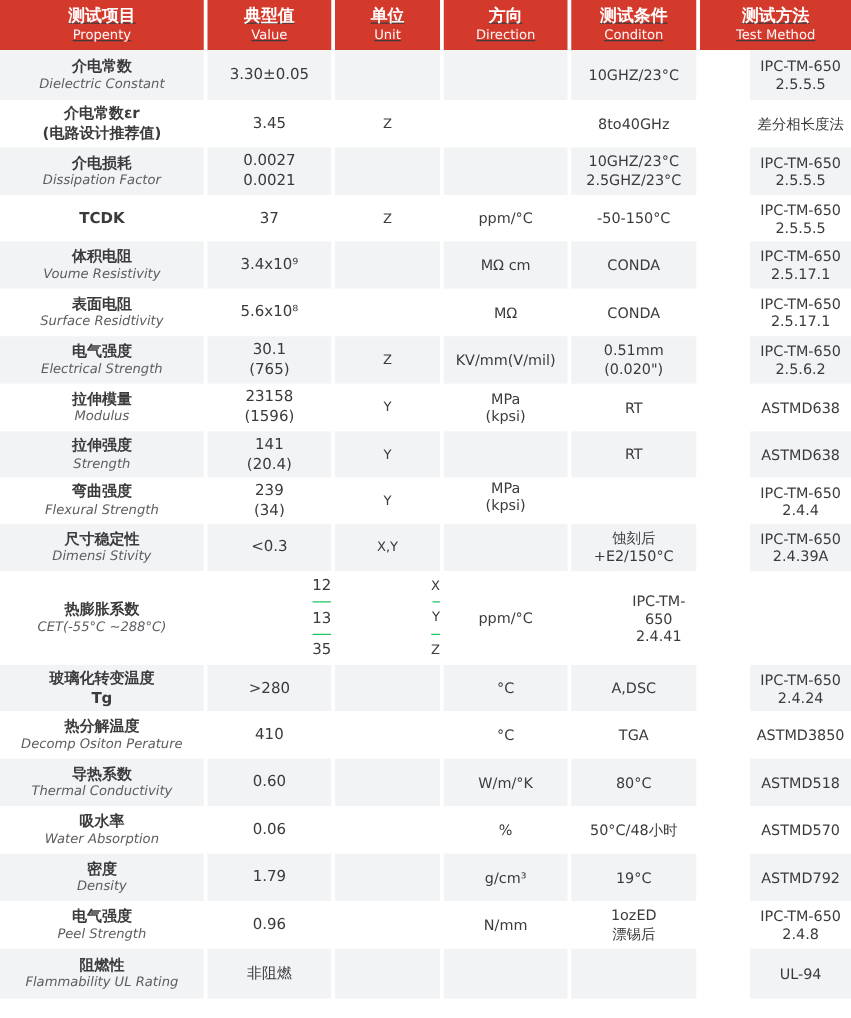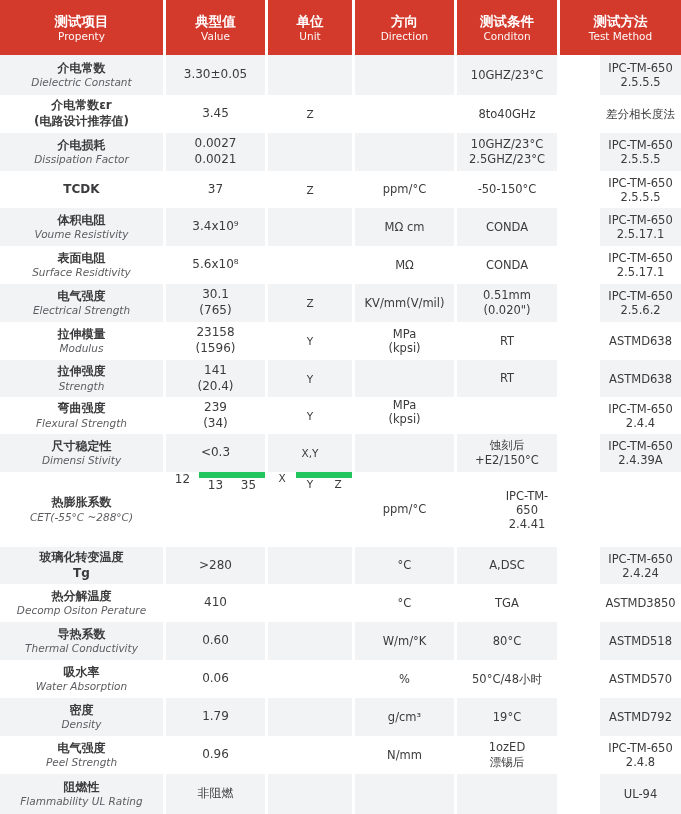--- a/index.html
+++ b/index.html
@@ -1,40 +1,40 @@
 <!DOCTYPE html>
 <html><head>
 <meta charset="utf-8">
 <style>
   html,body{margin:0;padding:0;background:#fff;}
   body{width:681px;font-family:"DejaVu Sans","Liberation Sans",sans-serif;color:#3b3b3d;}
   .table{width:681px;background:#ffffff;}
   .grid{display:grid;grid-template-columns:163px 99px 84px 99px 100px 121px;column-gap:3px;background:#ffffff;}
   .cell{display:flex;flex-direction:column;align-items:center;justify-content:center;text-align:center;white-space:pre-line;overflow:hidden;}
   
-  .hrow{height:55px;}
+  .hrow{height:40px;text-decoration:underline;}
   .hrow .cell{background:#d43a2c;color:#ffffff;}
   .h-cn{font-size:13.5px;font-weight:bold;line-height:1.35;}
   .h-en{font-size:10.5px;line-height:1.3;opacity:.96;}
   
   .row.g .cell{background:#f2f3f4;}
   .row.w .cell{background:#ffffff;}
   .h40{height:40px}.h38{height:38px}.h37{height:37px}.h75{height:75px}
   .cn{font-size:12px;font-weight:600;color:#3b3b3d;line-height:1.3;white-space:pre-line;}
   .en{font-size:10.5px;font-weight:400;color:#5c5d60;line-height:1.25;white-space:pre-line;font-style:italic;}
   .val{font-size:12px;line-height:1.3;}
   .dir{font-size:10.5px;}
   .unit{font-size:11.5px;line-height:1.25;}
   .cond{font-size:11.5px;line-height:1.3;}
   .method{font-size:11.5px;margin-left:40px;}
   .vtop{justify-content:flex-start;padding-top:1px;}
   
-  .substack{display:flex;flex-direction:row;align-items:flex-start;padding:0;}
+  .substack{display:flex;flex-direction:column;align-items:flex-end;padding:0;}
   .subcell{flex:1 1 0;display:flex;align-items:center;justify-content:center;}
-  .subcell + .subcell{border-top:6px solid #22c55e;}
+  .subcell + .subcell{border-top:1px solid #22c55e;}
 </style>
 </head>
 <body>
 
 <div class="table">
 
   <div class="grid hrow">
     <div class="cell">
       <span class="h-cn">测试项目</span>
       <span class="h-en">Propenty</span>

